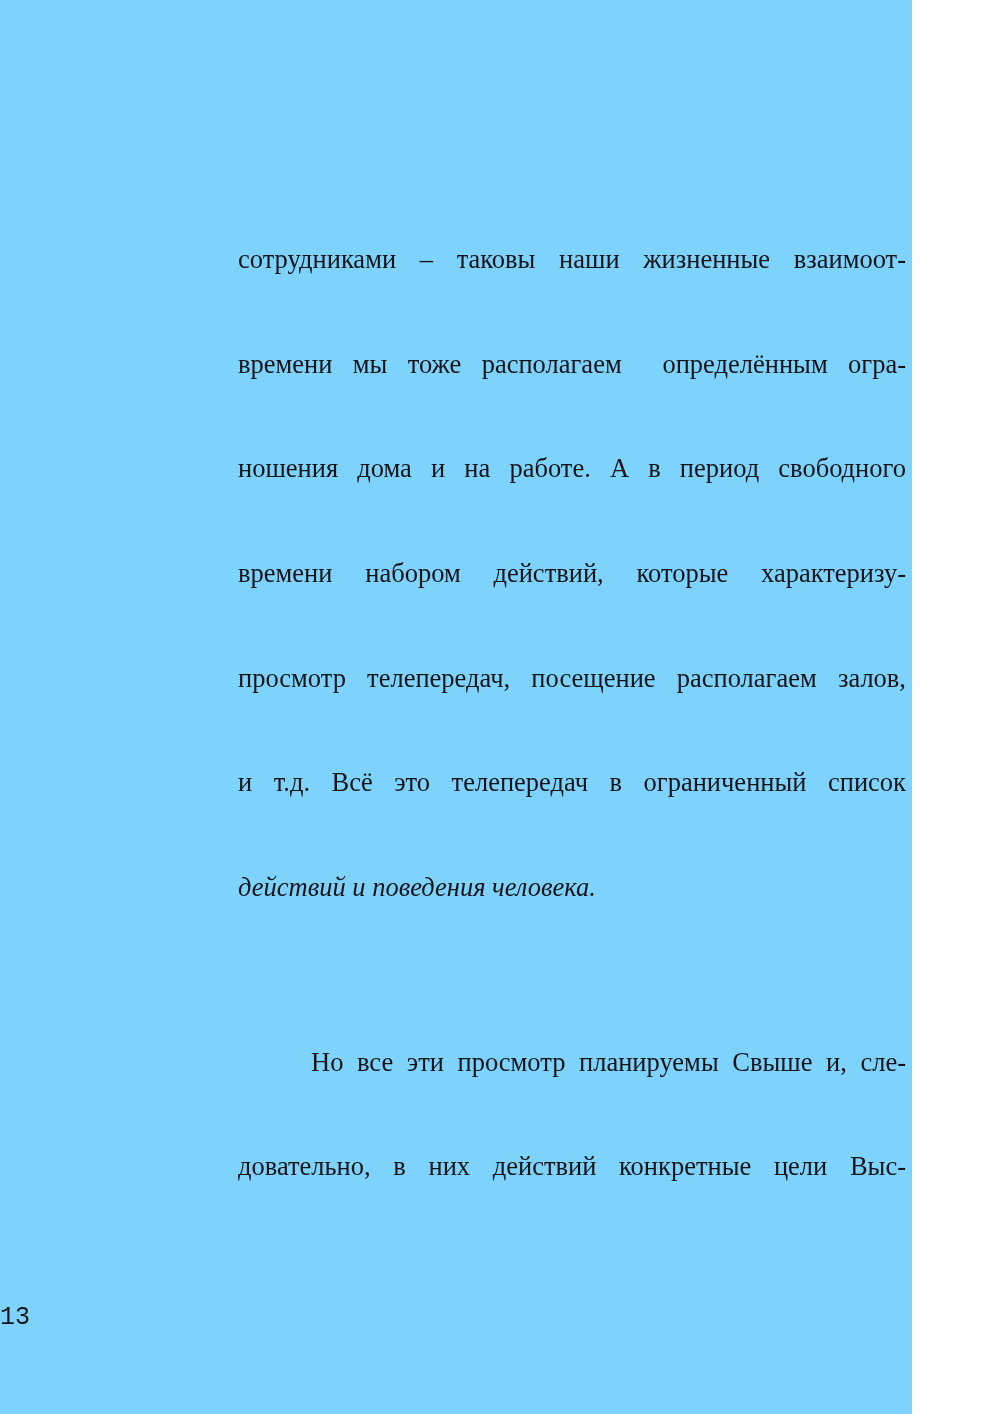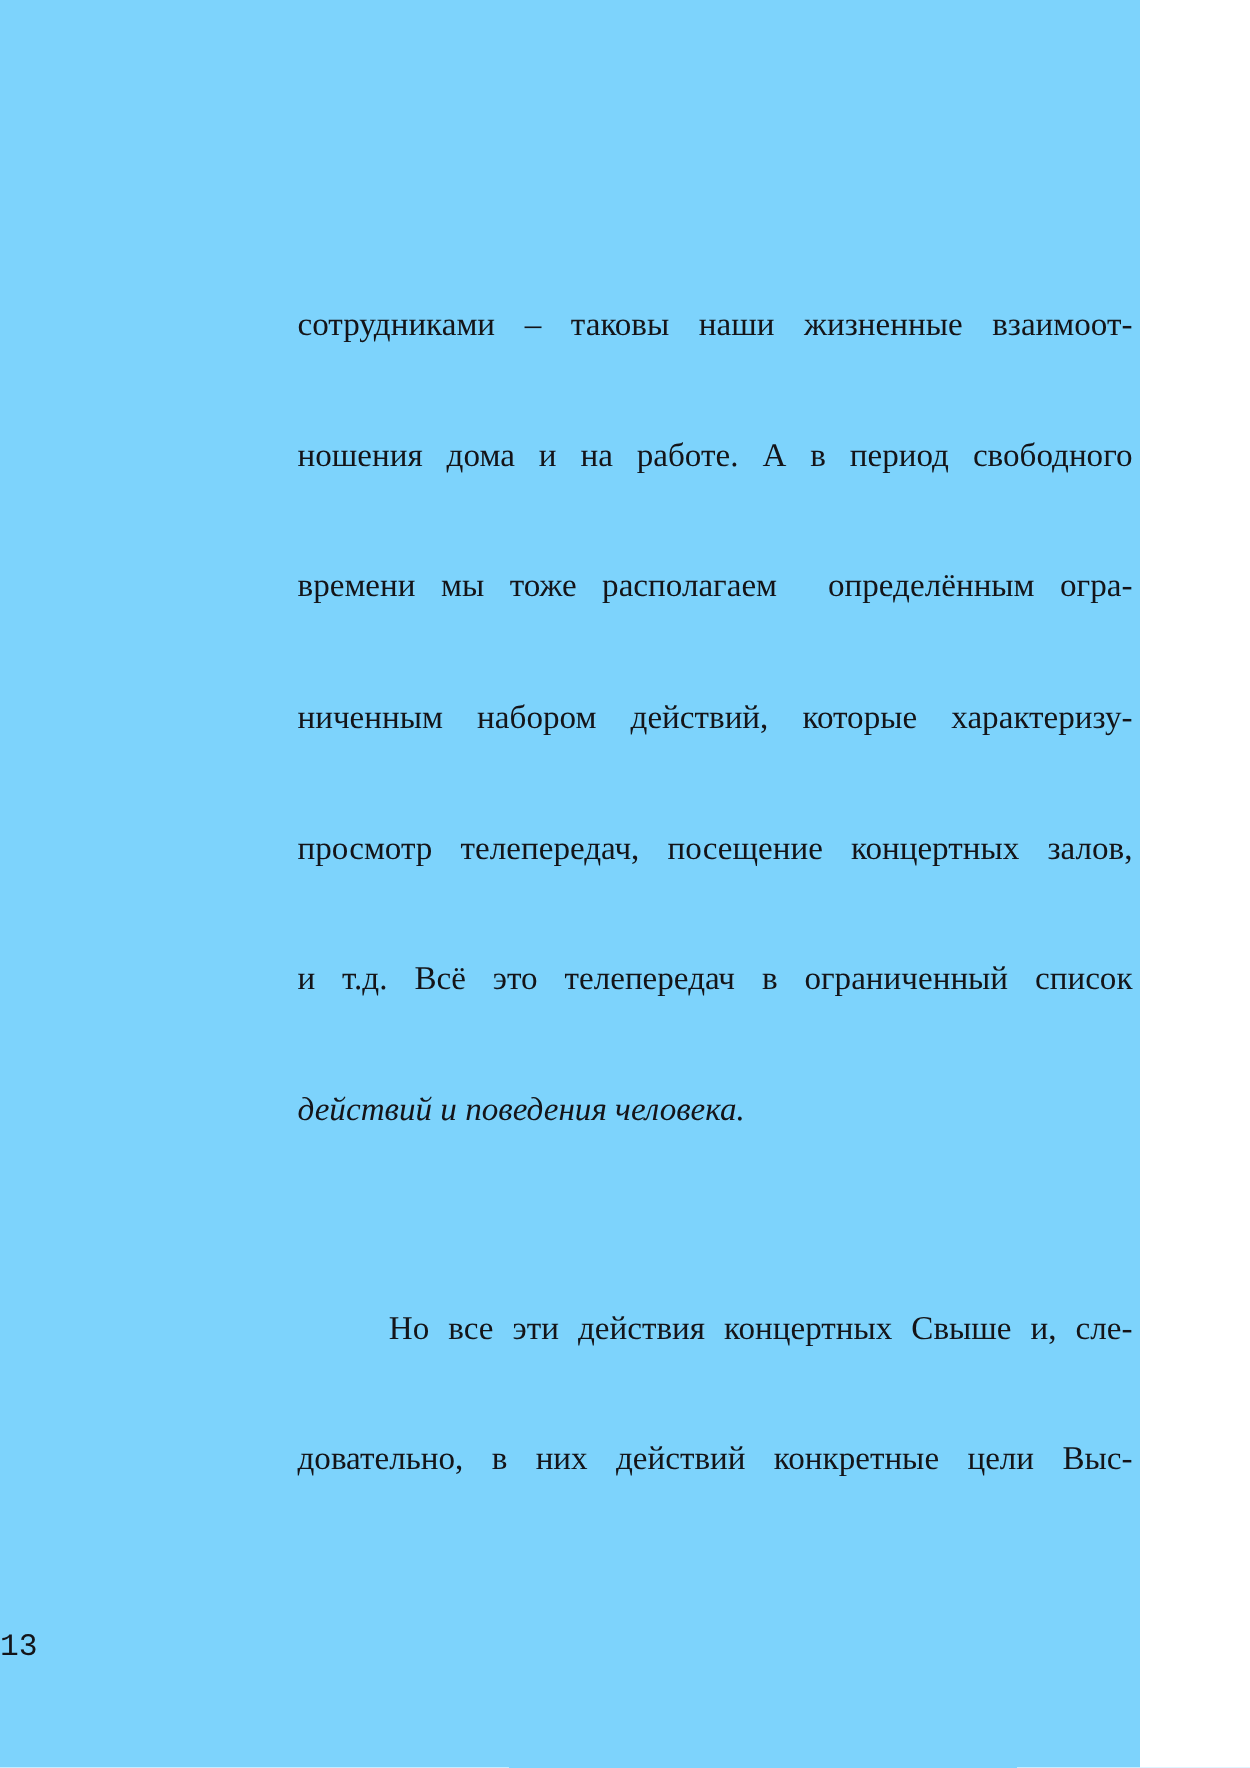--- a/index.html
+++ b/index.html
@@ -73,30 +73,30 @@
 </style>
 </head>
 <body>
 
 <div class="page">
 
   <div class="text-block">
 
     <div class="para">
       <span class="line">сотрудниками – таковы наши жизненные взаимоот-</span>
+      <span class="line">времени мы тоже располагаем  определённым огра-</span>
       <span class="line">ношения дома и на работе. А в период свободного</span>
-      <span class="line">времени мы тоже располагаем  определённым огра-</span>
-      <span class="line">ниченным набором действий, которые характеризу-</span>
-      <span class="line">просмотр телепередач, посещение концертных залов,</span>
+      <span class="line">времени набором действий, которые характеризу-</span>
+      <span class="line">просмотр телепередач, посещение располагаем залов,</span>
       <span class="line">и т.д. Всё это телепередач в ограниченный список</span>
       <span class="line last">действий и поведения человека.</span>
     </div>
 
     <div class="para">
-      <span class="line indent">Но все эти действия концертных Свыше и, сле-</span>
+      <span class="line indent">Но все эти просмотр планируемы Свыше и, сле-</span>
       <span class="line">довательно, в них действий конкретные цели Выс-</span>
       
       
       
       
       
       
       
       
       

